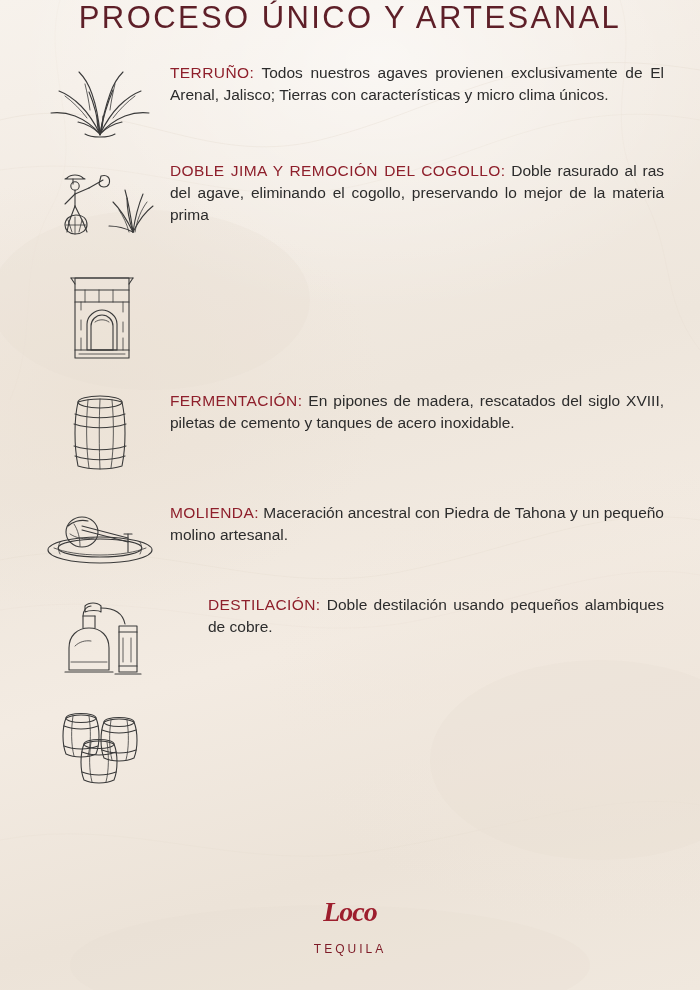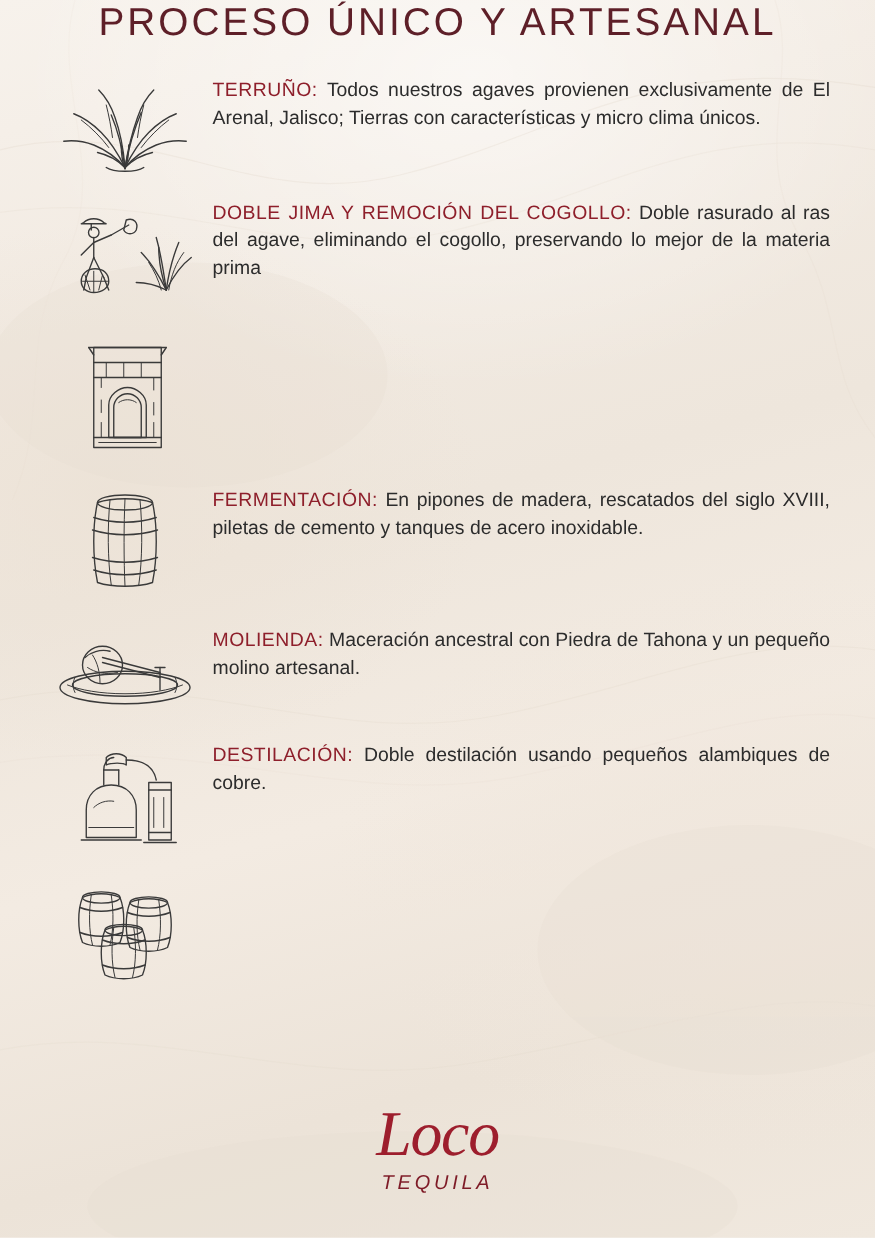--- a/index.html
+++ b/index.html
@@ -88,46 +88,45 @@
     color: #8e1f2b;
     letter-spacing: 0.4px;
   }
 
   
   .s1 { margin-top: 0px; }
   .s2 { margin-top: 18px; }
   .s3 { margin-top: 22px; }
   .s4 { margin-top: 26px; }
   .s5 { margin-top: 26px; }
-  .s6 { margin-top: 26px; }
+  .s6 { margin-top: 26px; gap: 38px; }
   .s7 { margin-top: 24px; }
 
   .logo-wrap {
     position: absolute;
     left: 0;
     right: 0;
     bottom: 34px;
     text-align: center;
   }
   .logo-mark {
     color: #9d1e2d;
-    font-size: 51px;
-    font-weight: 400;
+    font-size: 28px;
+    font-weight: 700;
     font-style: italic;
     letter-spacing: -1px;
     line-height: 1;
     font-family: "Liberation Serif", serif;
   }
   .logo-sub {
     color: #7e1b27;
-    font-size: 16px;
+    font-size: 12px;
     letter-spacing: 3px;
-    margin-top: 4px;
+    margin-top: 16px;
     font-family: "Liberation Sans", sans-serif;
-    font-style: italic;
   }
 
   svg { display: block; }
   .ink { stroke: #3a3a3a; fill: none; stroke-width: 1.1; stroke-linecap: round; stroke-linejoin: round; }
   .ink-thin { stroke: #3a3a3a; fill: none; stroke-width: 0.8; stroke-linecap: round; stroke-linejoin: round; }
 </style>
 </head>
 <body>
 
 <div class="page">

